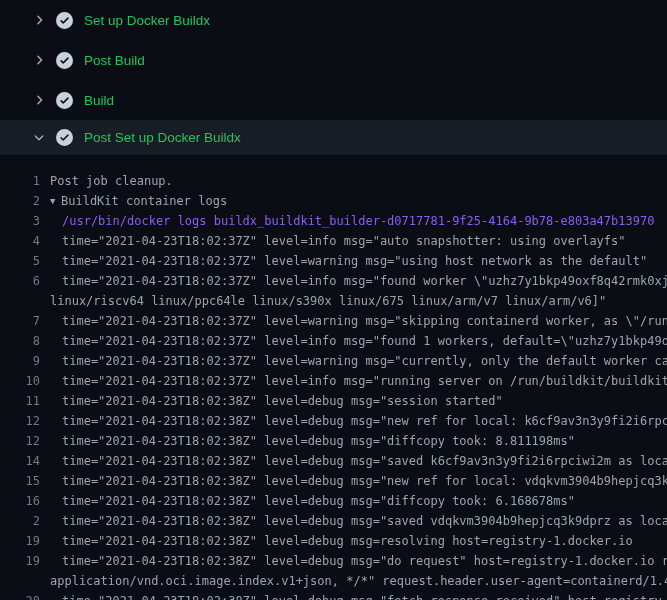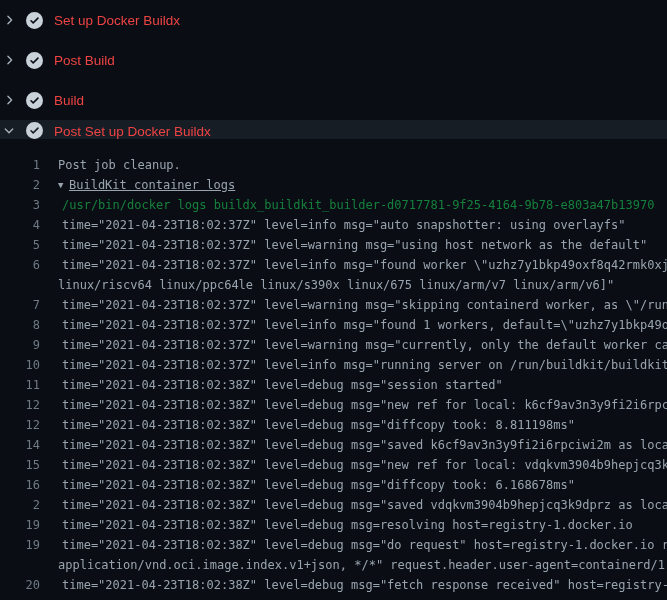--- a/index.html
+++ b/index.html
@@ -8,29 +8,28 @@
     width:667px;height:600px;
     overflow:hidden;
     background:#0a0e14;
     font-family:"Liberation Sans",sans-serif;
   }
   
   .steps{width:100%;}
   .step-row{
     height:40px;
     display:flex;align-items:center;
-    padding-left:1px;
-    color:#ef4444;
+    padding-left:31px;
+    color:#22c55e;
     font-size:13.5px;
     cursor:pointer;
   }
   .step-row.expanded{
-    height:19px;
+    height:35px;
     background:#171d25;
-    align-items:flex-end;
   }
   .chev{
     width:16px;height:16px;
     display:flex;align-items:center;justify-content:center;
     color:#aab4be;
     flex:0 0 16px;
     margin-right:9px;
   }
   .chev svg{display:block;}
   .check{
@@ -52,24 +51,24 @@
     display:flex;
     white-space:pre;
     overflow:hidden;
   }
   .ln{
     width:40px;min-width:40px;
     text-align:right;
     color:#707a85;
     cursor:pointer;
   }
-  .txt{margin-left:18px;color:#9aa4af;}
+  .txt{margin-left:10px;color:#9aa4af;}
   .log-row.indent .txt{margin-left:22px;}
-  .log-row.command .txt{color:#15803d;}
-  .log-row.group .txt{cursor:pointer;text-decoration:underline;}
+  .log-row.command .txt{color:#8b5cf6;}
+  .log-row.group .txt{cursor:pointer;}
   .marker{
     display:inline-block;
     width:11px;
     font-size:9px;
     vertical-align:1px;
   }
 </style>
 </head>
 <body>
 

